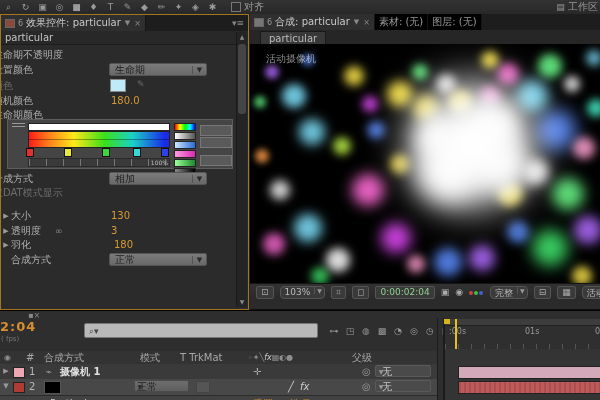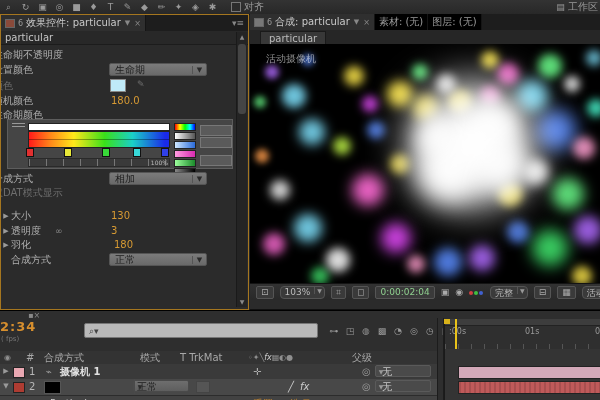--- a/index.html
+++ b/index.html
@@ -361,21 +361,21 @@
       <span class="vitem vdd">
         <span class="v">活动摄像机</span>
 
       </span>
     </div>
   </div>
 
   <div class="panel abs tl">
     <span class="tl-close">▪×</span>
 
-    <span class="tc-big">2:34</span>
+    <span class="tc-big">2:04</span>
     <span class="tc-fps">( fps)</span>
 
     <div class="search">
       <span style="color:#444">⌕▾</span>
       <span></span>
     </div>
 
     <div class="tlicons">
       <span class="tool">⊶</span>
       <span class="tool">◳</span>

